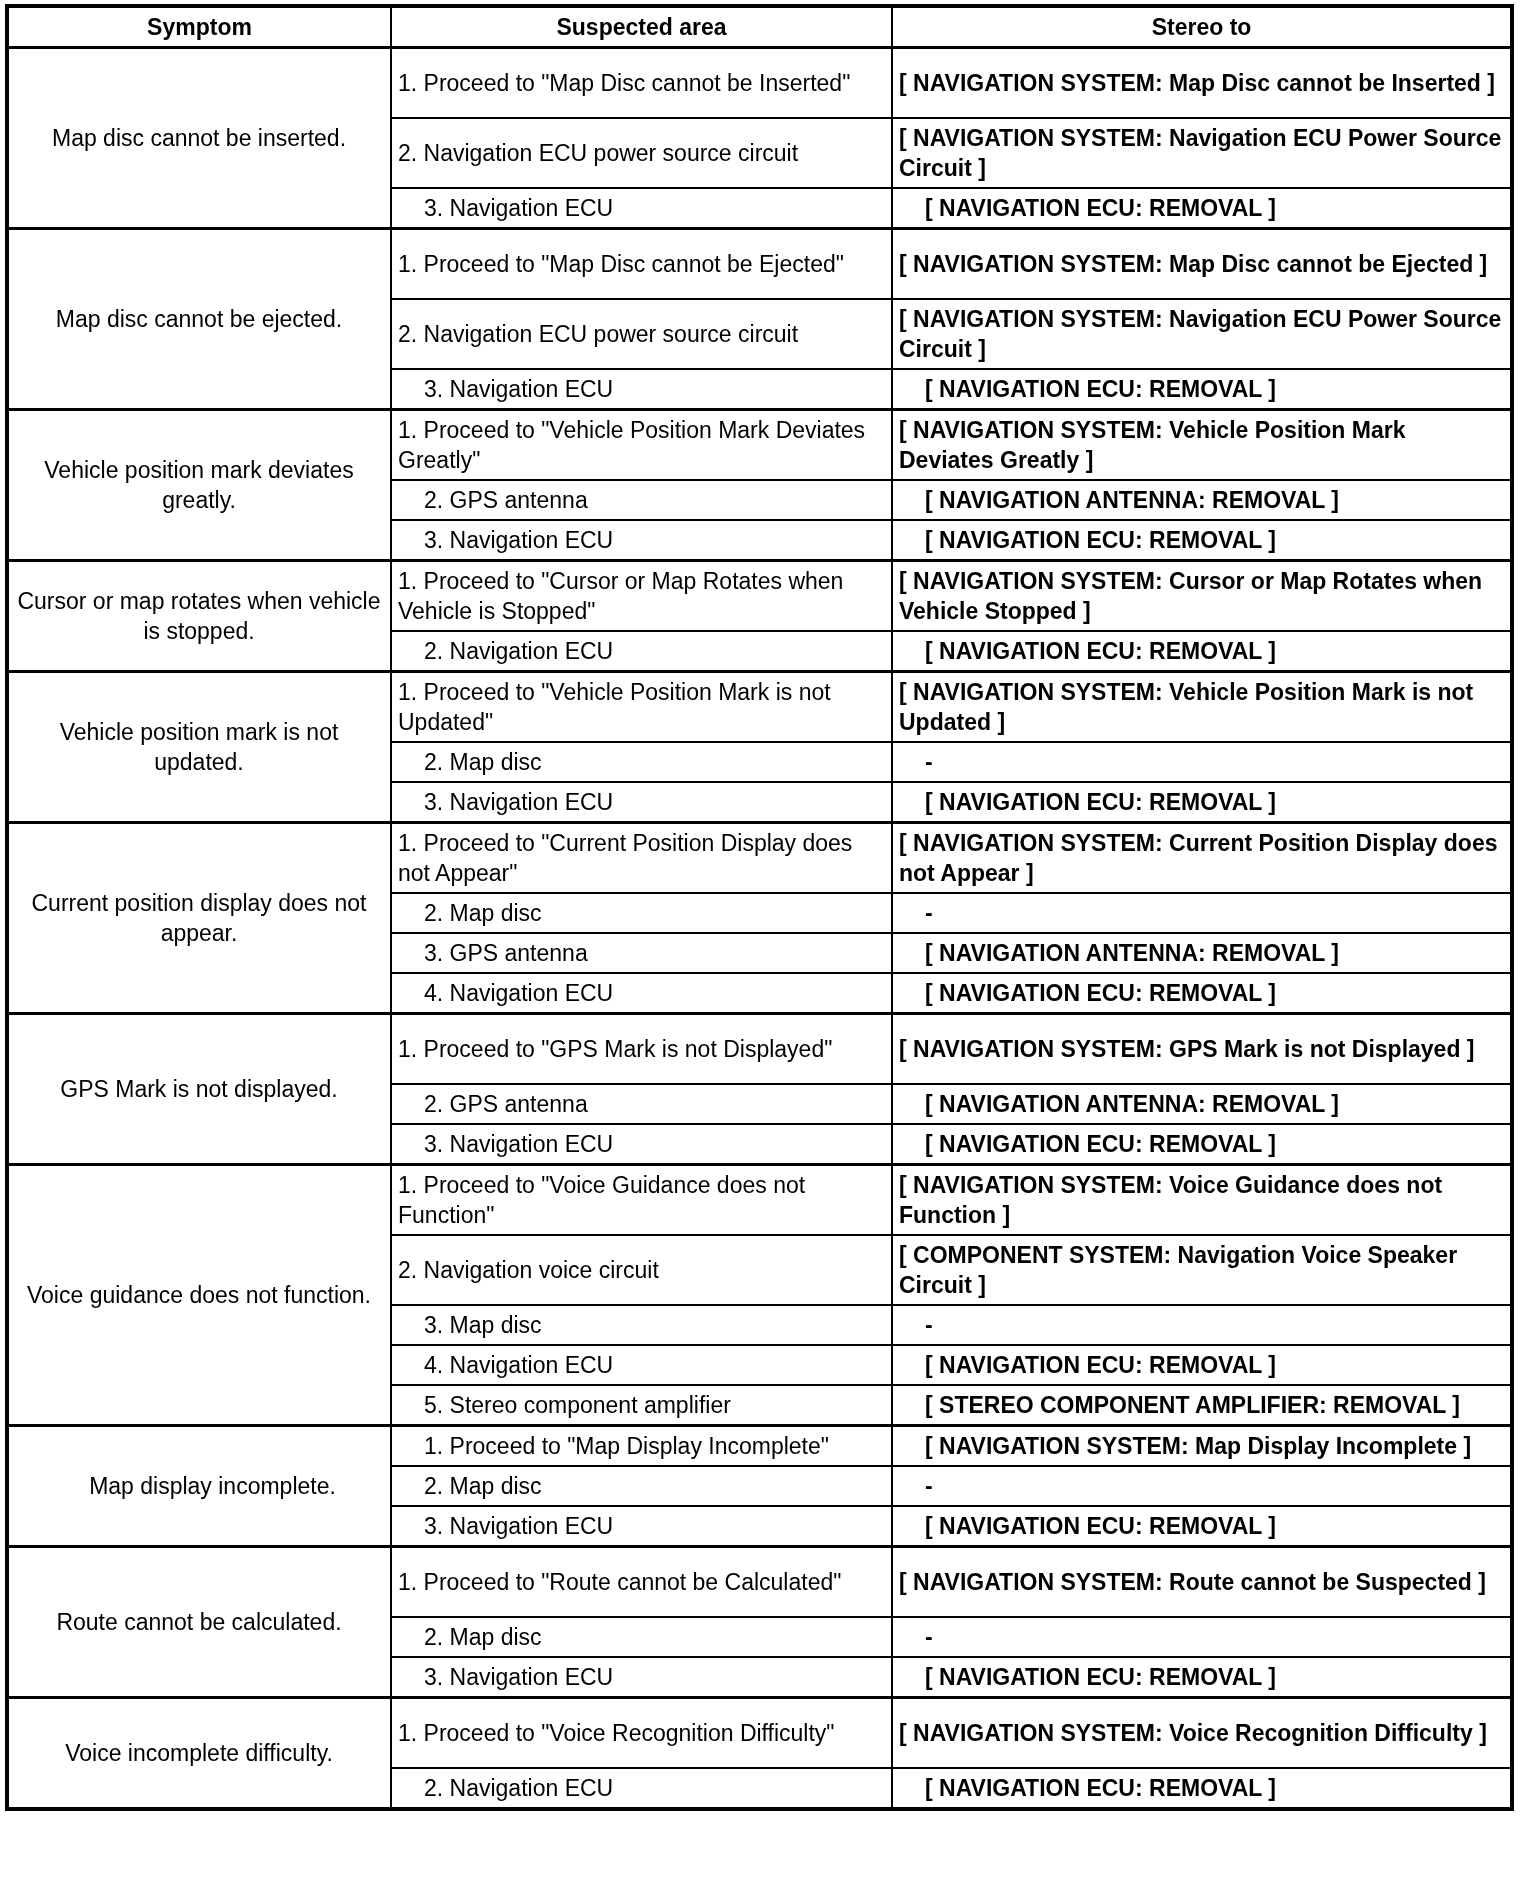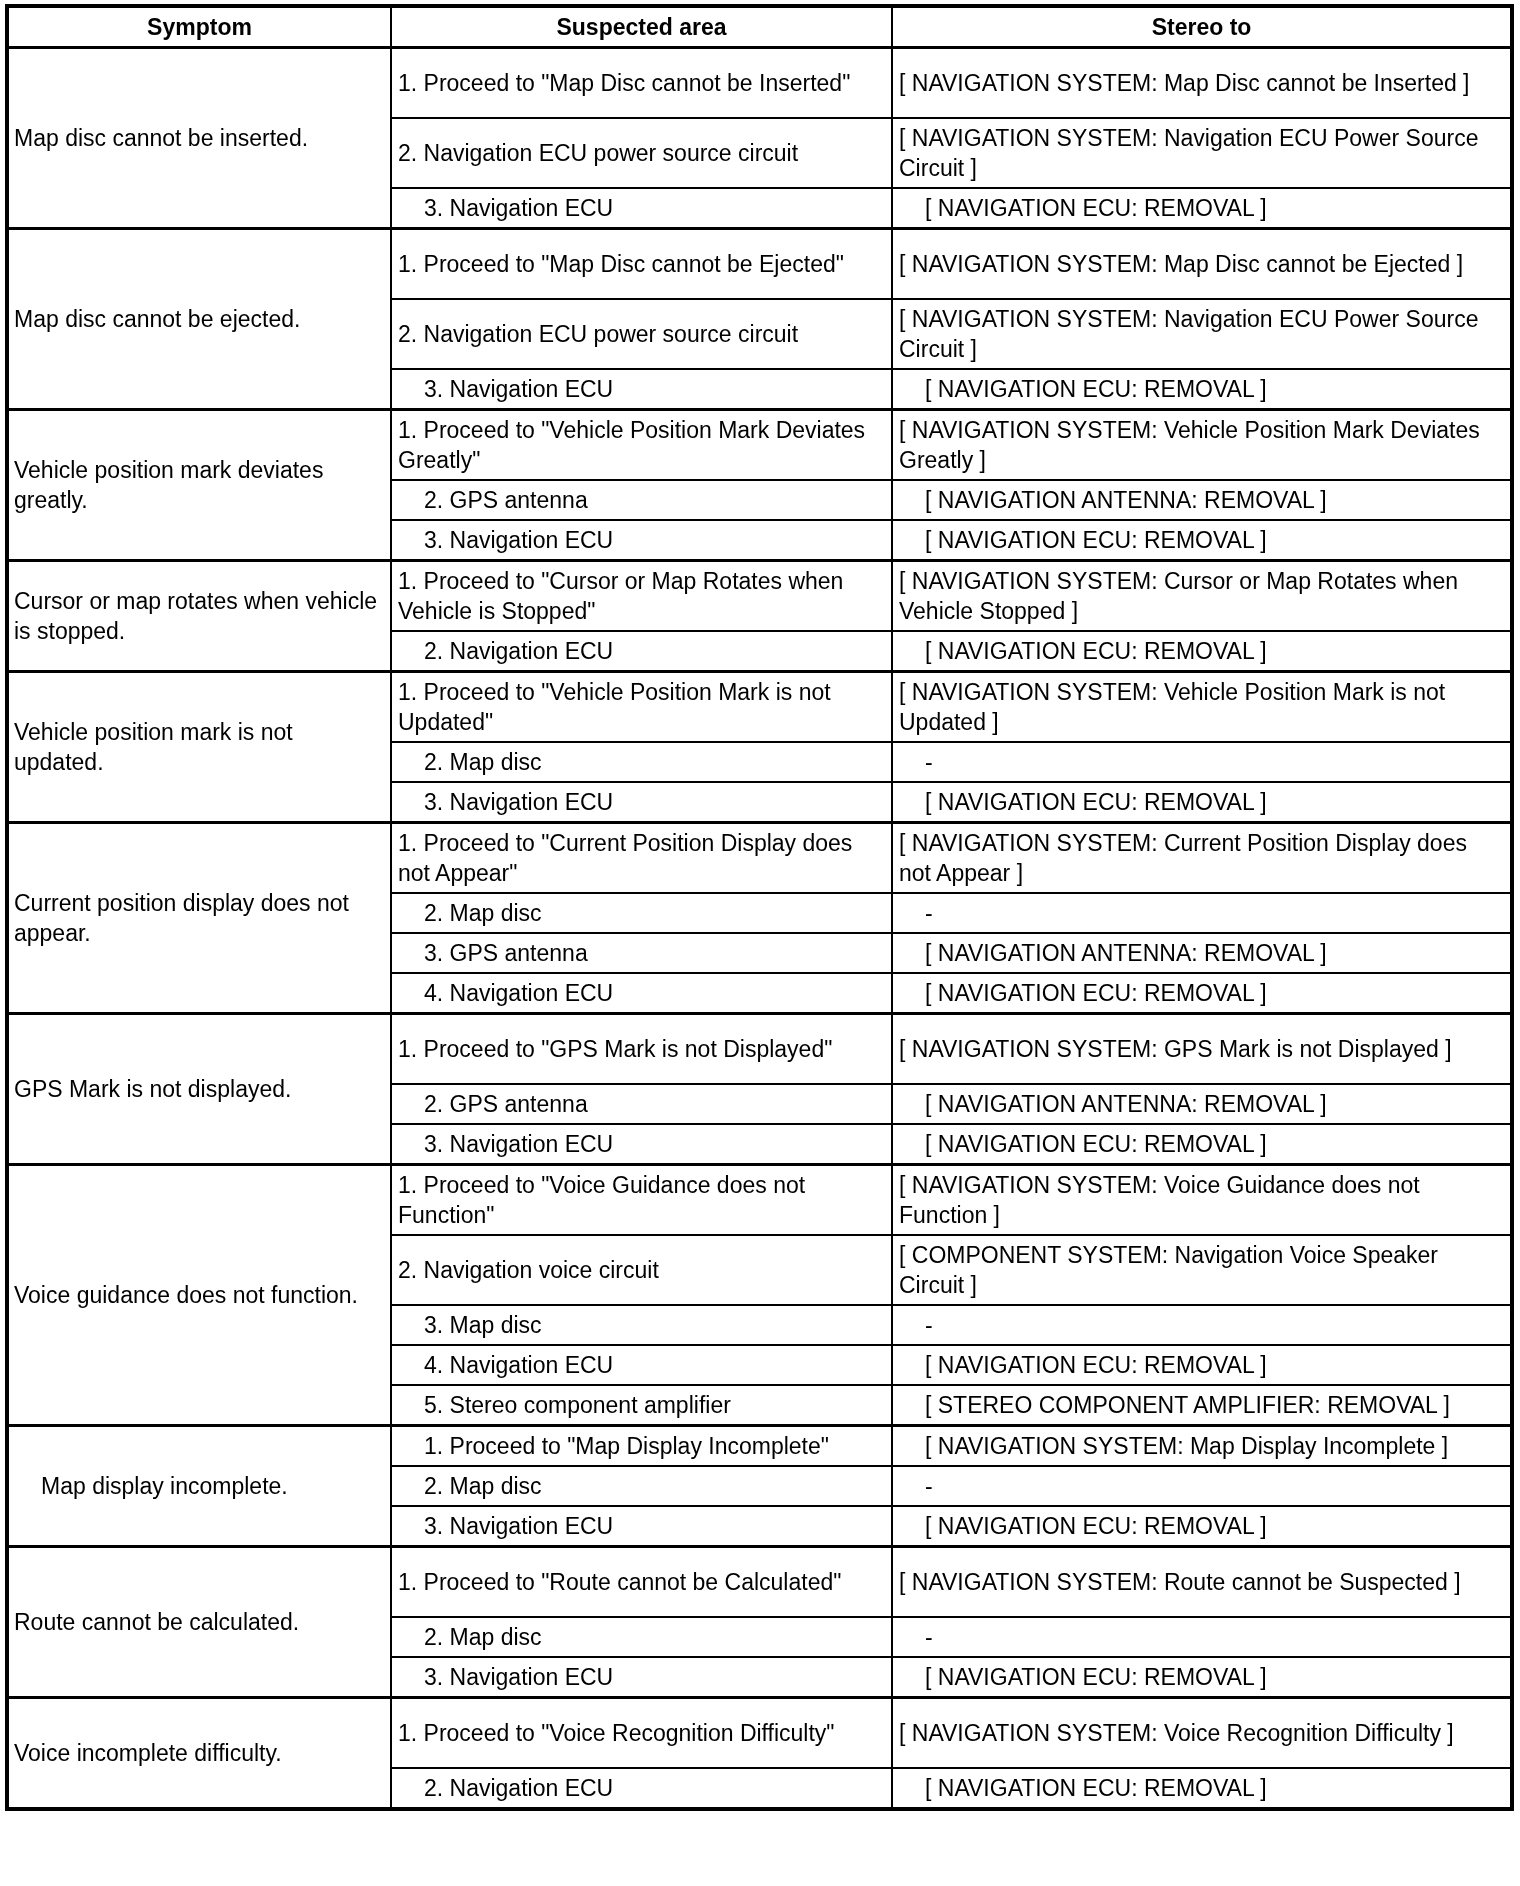--- a/index.html
+++ b/index.html
@@ -12,22 +12,22 @@
   }
   .tbl col.c1 { width: 384px; }
   .tbl col.c2 { width: 501px; }
   .tbl col.c3 { width: 620px; }
   .tbl th, .tbl td {
     border: 2px solid #000; padding: 0 6px; line-height: 30px;
     vertical-align: middle; text-align: left; font-weight: normal;
     overflow: hidden;
   }
   .tbl th { font-weight: bold; text-align: center; height: 38px; border-bottom: 3px solid #000; }
-  .tbl td.sym { padding-left: 5px; }
-  .tbl td.ref { font-weight: normal; }
+  .tbl td.sym { padding-left: 5px; text-align: center; }
+  .tbl td.ref { font-weight: bold; }
   .tbl tr.h1 td { height: 38px; padding-left: 32px; }
   .tbl tr.h2 td { height: 68px; }
   .tbl tr.grp-start td { border-top: 3px solid #000; }
 </style>
 </head>
 <body>
 
 <table class="tbl">
   <colgroup>
       <col class="c1">

